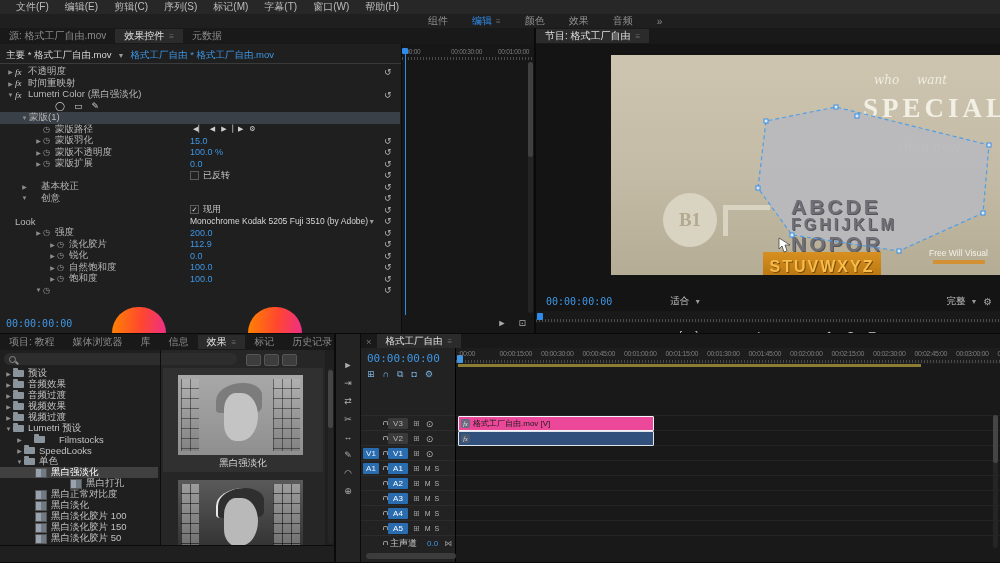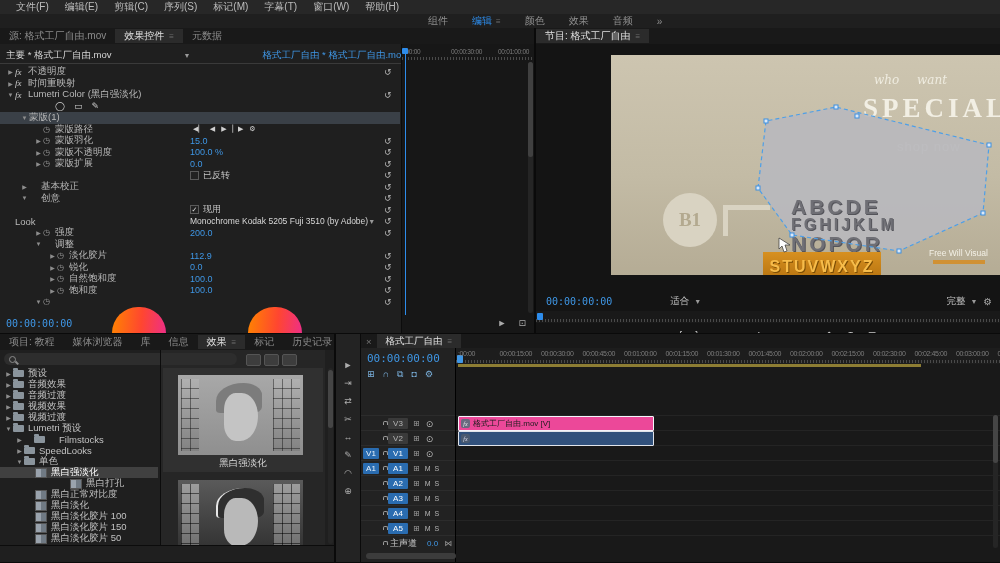--- a/index.html
+++ b/index.html
@@ -16,21 +16,21 @@
   .ws-tab.active{color:#2d8ceb;justify-content:center;}
   .hamb{font-size:8px;color:#6e6e6e;}
   
   .panel{position:absolute;background:#1f1f1f;overflow:hidden;}
   .tabbar{position:absolute;left:0;top:0;right:0;height:16px;background:#191919;display:flex;
     font-size:10px;color:#8b8b8b;align-items:center;}
   .tab{display:flex;align-items:center;gap:5px;padding:0 9px;white-space:nowrap;}
   .tab.active{background:#2b2b2b;color:#e0e0e0;}
   
   #ec-head{left:0;top:20px;width:400px;height:15px;display:flex;align-items:center;gap:6px;
-    font-size:9.5px;color:#d6d6d6;padding-left:6px;border-bottom:1px solid #3a3a3a;justify-content:space-between;}
+    font-size:9.5px;color:#d6d6d6;padding-left:6px;border-bottom:1px solid #3a3a3a;}
   #ec-seq{color:#3f97e6;}
   .caret{font-size:7px;color:#999;}
   #ec-params{left:0;top:38px;width:400px;height:242px;}
   .p-row{height:11.5px;display:flex;align-items:center;position:relative;font-size:9.5px;color:#b8b8b8;}
   .p-row.sel{background:#3a4047;}
   .tw{width:9px;font-size:6px;color:#8d8d8d;flex:none;text-align:center;}
   .sw{width:12px;font-size:8px;color:#9a9a9a;flex:none;}
   .fxi{width:13px;font-style:italic;font-family:"Liberation Serif",serif;font-size:9px;color:#d0d0d0;flex:none;}
   .p-label{white-space:nowrap;}
   .p-val{position:absolute;left:190px;color:#3f97e6;font-size:9px;}
@@ -284,25 +284,20 @@
           </span>
           <span class="p-reset">↺</span>
         </div>
         <div class="p-row" style="padding-left: 34px;">
           <span class="tw">▶</span>
           <span class="sw">◷</span>
           <span class="p-label">强度</span>
           <span class="p-val">200.0</span>
           <span class="p-reset">↺</span>
         </div>
-        <div class="p-row" style="padding-left: 34px;">
-          <span class="tw">▼</span>
-          <span class="sw"></span>
-          <span class="p-label">调整</span>
-        </div>
         <div class="p-row" style="padding-left: 48px;">
           <span class="tw">▶</span>
           <span class="sw">◷</span>
           <span class="p-label">淡化胶片</span>
           <span class="p-val">112.9</span>
           <span class="p-reset">↺</span>
         </div>
         <div class="p-row" style="padding-left: 48px;">
           <span class="tw">▶</span>
           <span class="sw">◷</span>

